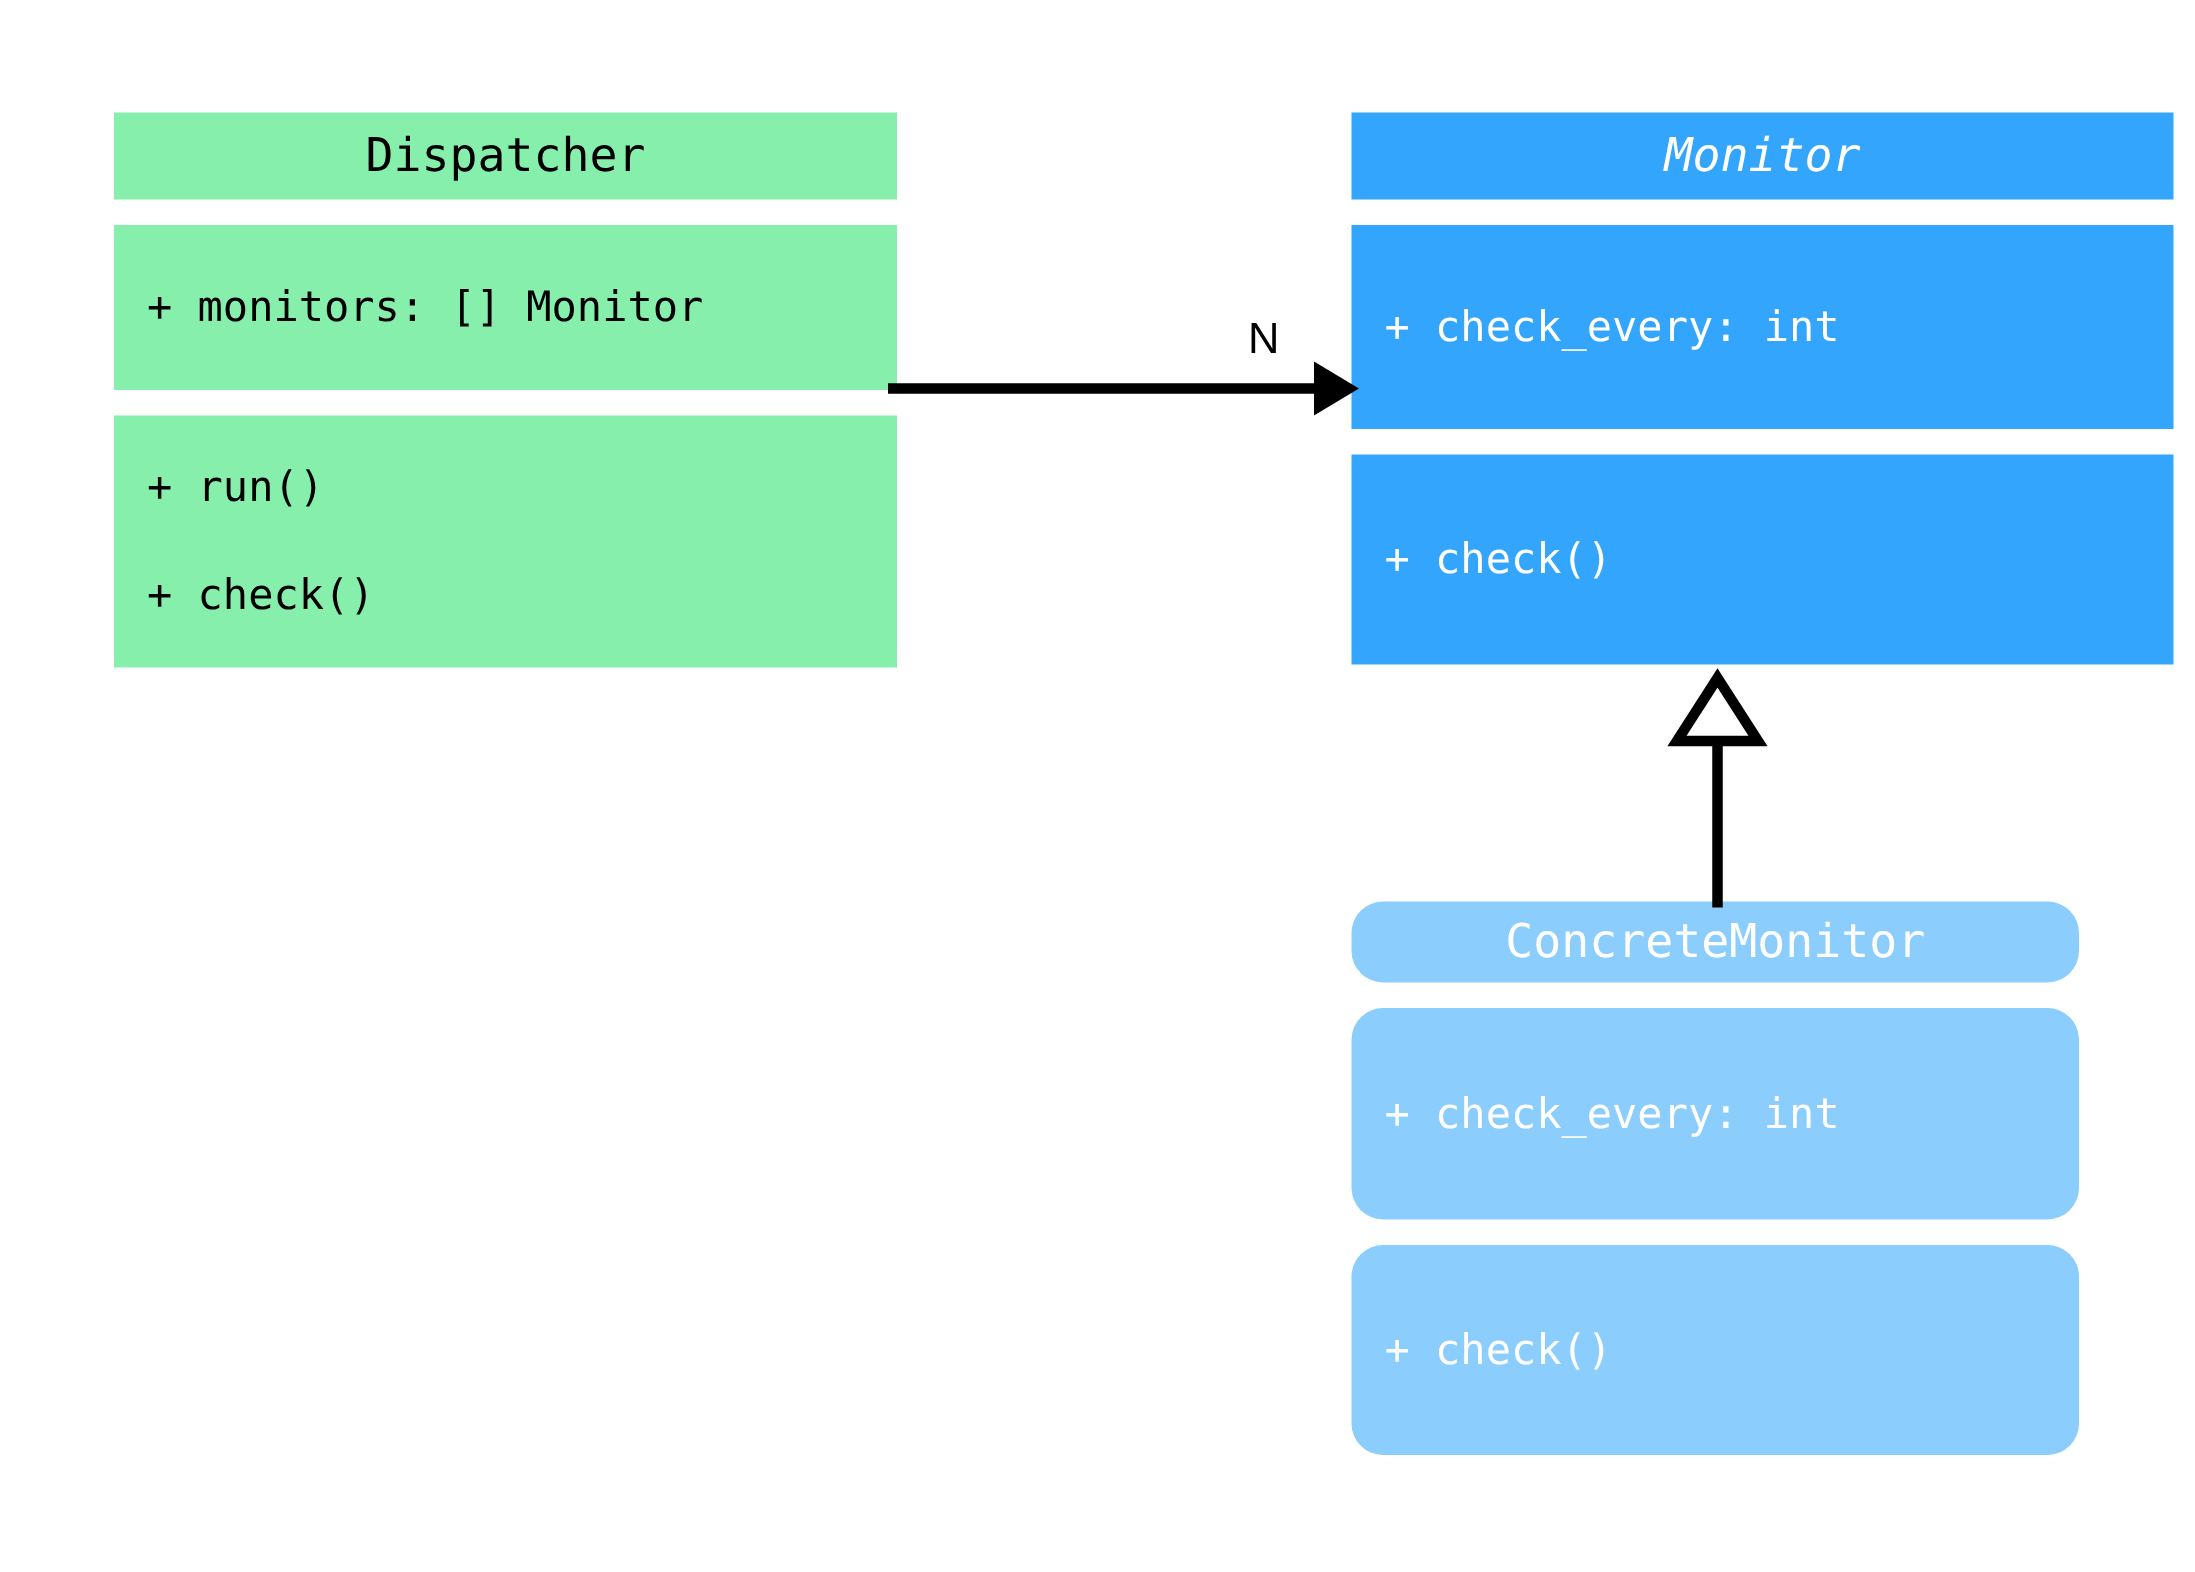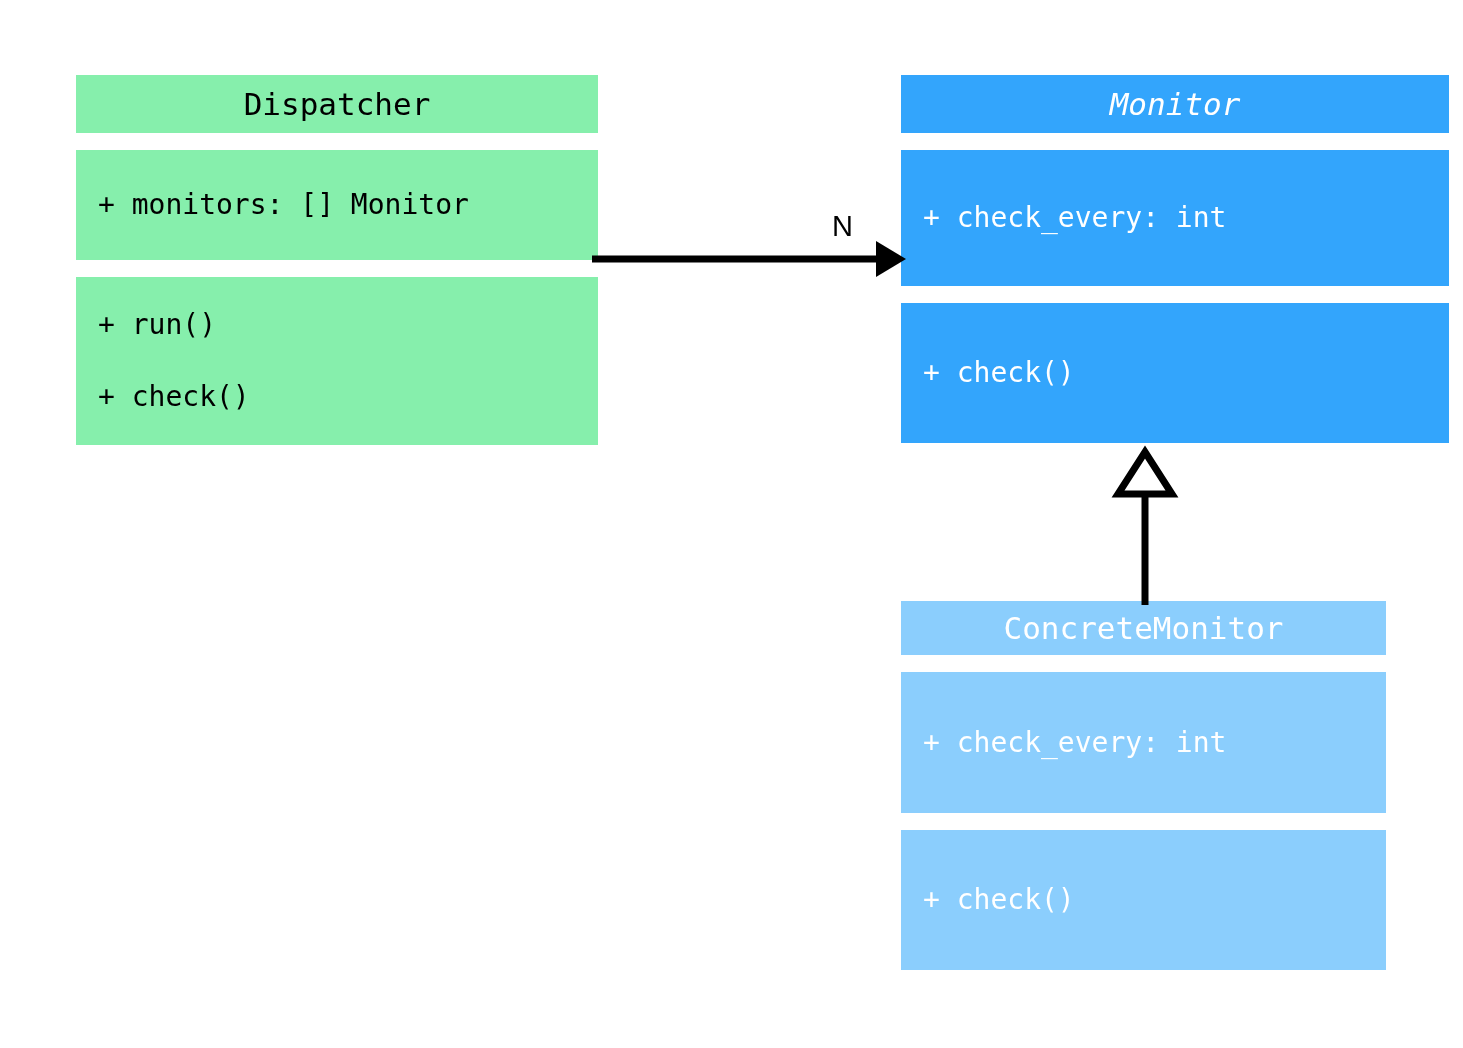--- a/index.html
+++ b/index.html
@@ -59,21 +59,21 @@
   .cls-dispatcher .compartment { background: #86efac; }
   .cls-dispatcher .title-text  { color: #000000; font-style: normal; }
   .cls-dispatcher .member      { color: #000000; }
 
   
   .cls-monitor .compartment { background: #33a5fc; }
   .cls-monitor .title-text  { color: #ffffff; font-style: italic; }
   .cls-monitor .member      { color: #ffffff; }
 
   
-  .cls-concrete .compartment { background: #8bcefd; }
+  .cls-concrete .compartment { background: #8bcefd; border-radius: 21px; }
   .cls-concrete .title-text  { color: #ffffff; font-style: normal; }
   .cls-concrete .member      { color: #ffffff; }
 
   
   #class-dispatcher { left: 76px;  top: 75px;  width: 522px; height: 370px; }
   #class-monitor    { left: 901px; top: 75px;  width: 548px; height: 368px; border-radius: 22px; }
   #class-concrete   { left: 901px; top: 601px; width: 485px; height: 369px; }
 
   #class-dispatcher .cmp-title { height: 62px; }
   #class-dispatcher .cmp-attrs { height: 118px; }

